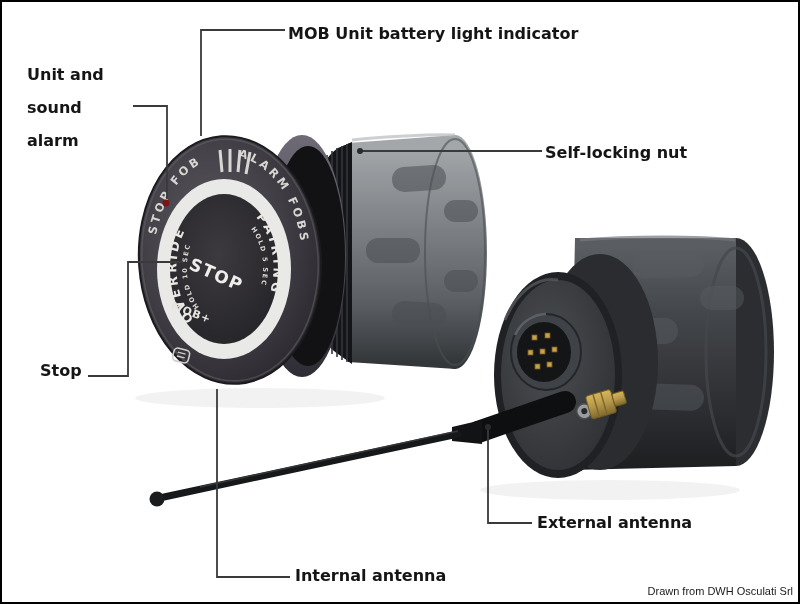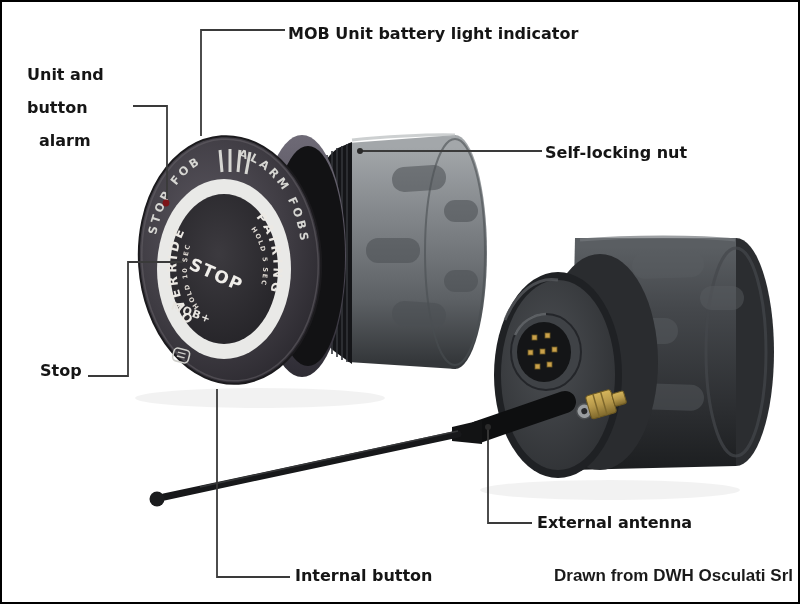--- a/index.html
+++ b/index.html
@@ -2,23 +2,23 @@
 <html><head>
 <meta charset="utf-8">
 <style>
   html,body{margin:0;padding:0;background:#fff;}
   .stage{position:relative;width:800px;height:604px;background:#ffffff;overflow:hidden;
          font-family:"DejaVu Sans","Liberation Sans",sans-serif;}
   .frame{position:absolute;inset:0;border:2px solid #000;pointer-events:none;z-index:30;}
   .artwork{position:absolute;left:0;top:0;z-index:1;}
   .lbl{position:absolute;color:#151515;font-weight:700;font-size:16px;line-height:33px;
        white-space:nowrap;z-index:10;letter-spacing:0px;}
-  .lbl .indent{margin-left:12px;}
-  .attr{position:absolute;right:7px;top:566px;font-family:"Liberation Sans",sans-serif;
-        font-weight:700;font-size:17px;color:#1a1a1a;z-index:10;}
+  .lbl .indent{}
+  .attr{position:absolute;right:7px;top:585px;font-family:"Liberation Sans",sans-serif;
+        font-weight:400;font-size:11px;color:#1a1a1a;z-index:10;}
   svg text{font-family:"DejaVu Sans",sans-serif;}
 </style>
 </head>
 <body>
 
 <div class="stage">
 
   <svg class="artwork" width="800" height="604" viewBox="0 0 800 604">
     <defs>
       <linearGradient id="nutGrad" x1="0" y1="0" x2="0" y2="1">
@@ -212,30 +212,30 @@
     <g fill="#2a2a2a">
       <circle cx="360" cy="151" r="3"></circle>
       <circle cx="488" cy="427" r="3"></circle>
     </g>
   </svg>
 
   <div class="lbl" style="left:288px;top:17px;">MOB Unit battery light indicator</div>
 
   <div class="lbl" style="left:27px;top:58px;">
     <div>Unit and</div>
-    <div>button</div>
+    <div>sound</div>
     <div class="indent">alarm</div>
   </div>
 
   <div class="lbl" style="left:40px;top:354px;">
     <div>Stop</div>
   </div>
 
   <div class="lbl" style="left:545px;top:136px;">Self-locking nut</div>
 
   <div class="lbl" style="left:537px;top:506px;">External antenna</div>
 
-  <div class="lbl" style="left:295px;top:559px;">Internal button</div>
+  <div class="lbl" style="left:295px;top:559px;">Internal antenna</div>
 
   <div class="attr">Drawn from DWH Osculati Srl</div>
 
   <div class="frame"></div>
 </div>
 
 </body></html>

